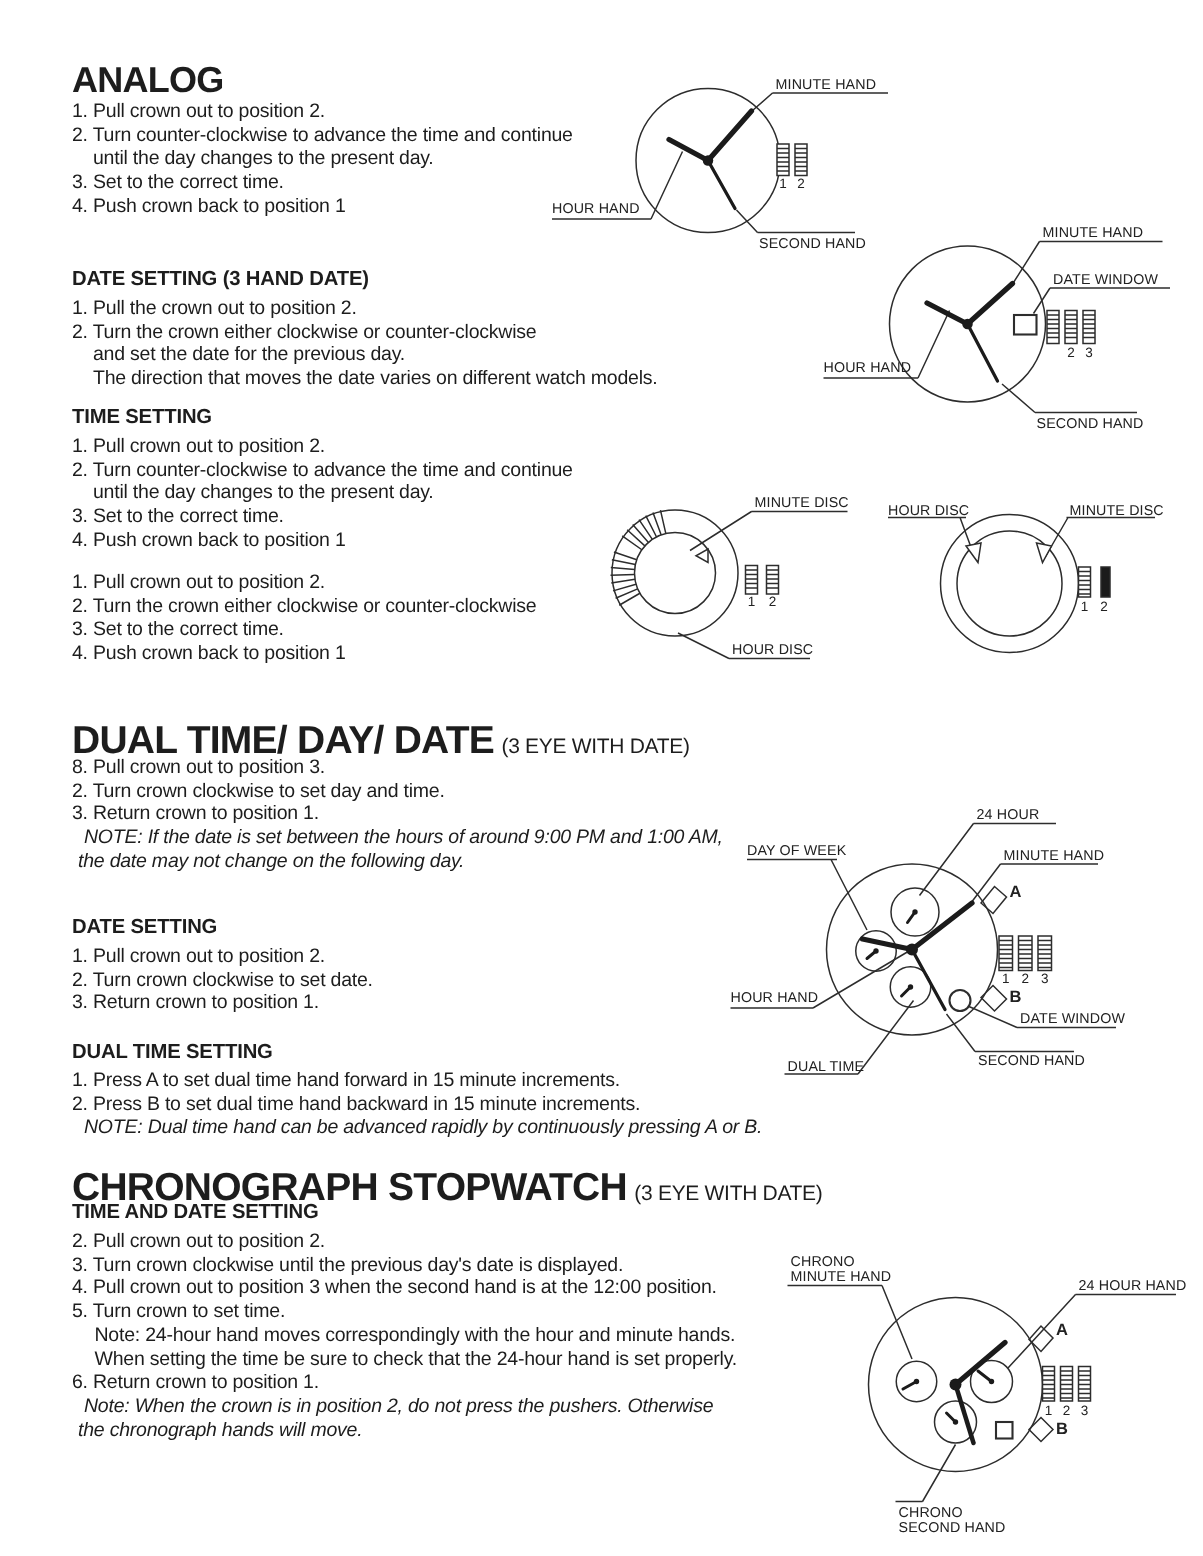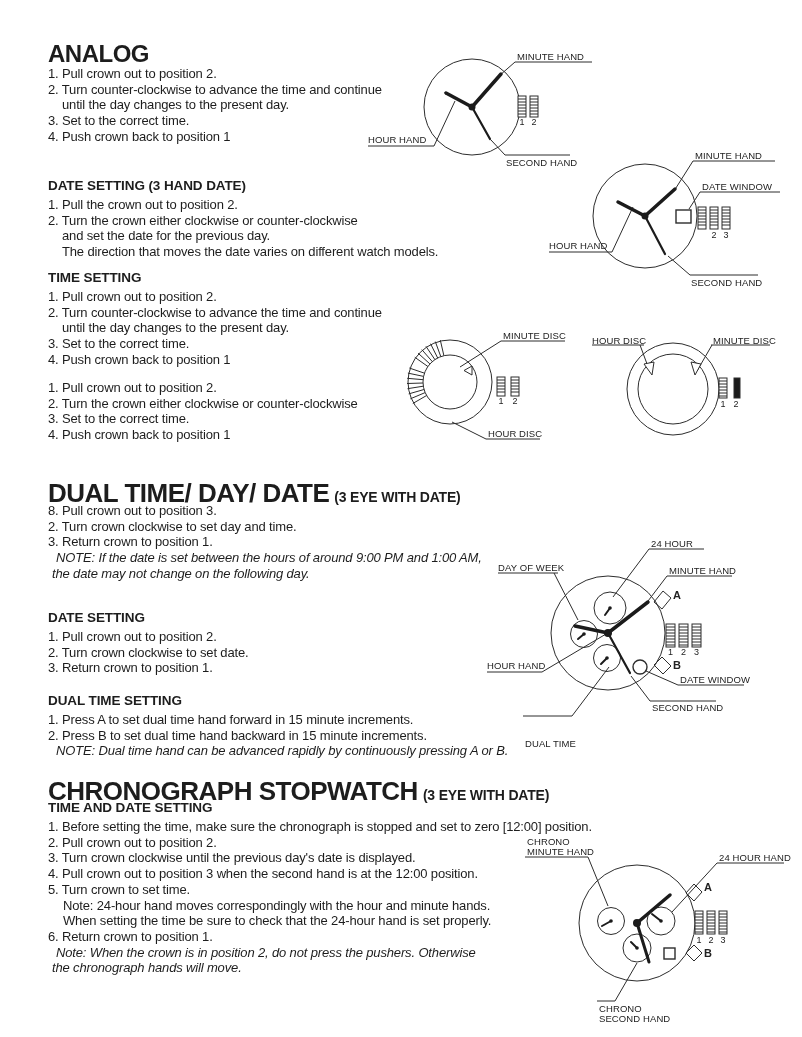--- a/index.html
+++ b/index.html
@@ -1,21 +1,21 @@
 <!DOCTYPE html>
 <html><head>
 <meta charset="utf-8">
 <style>
   html,body{margin:0;padding:0;background:#ffffff;}
   .page{position:relative;width:802px;height:1037px;background:#fff;overflow:hidden;
         font-family:"Liberation Sans",sans-serif;color:#1d1d1d;}
   .h1{position:absolute;font-weight:bold;font-size:24px;letter-spacing:-0.5px;white-space:pre;}
   .h1row{position:absolute;display:flex;align-items:baseline;gap:5px;white-space:pre;}
   .h1row .big{font-weight:bold;font-size:26px;letter-spacing:-0.5px;}
-  .h1row .sfx{font-weight:bold;font-size:14px;letter-spacing:-0.2px;}
+  .h1row .sfx{font-weight:normal;font-size:14px;letter-spacing:-0.2px;}
   .block{position:absolute;left:48px;}
   .h2{font-weight:bold;font-size:13.5px;letter-spacing:-0.1px;margin-bottom:4px;white-space:pre;}
   .ln{font-size:13px;line-height:15.7px;letter-spacing:-0.15px;white-space:pre;}
   .cont{padding-left:14px;}
   .ncont{padding-left:15px;}
   .note{padding-left:8px;font-style:italic;}
   .notec{padding-left:4px;font-style:italic;}
   .diag{position:absolute;}
   .diag svg{position:absolute;left:0;top:0;}
   .dl{position:absolute;font-size:9.5px;letter-spacing:0.1px;white-space:nowrap;color:#222;}
@@ -88,21 +88,20 @@
     <div class="ln note">NOTE: Dual time hand can be advanced rapidly by continuously pressing A or B.</div>
   </div>
 
   <div class="h1row" style="left:48px;top:776px;">
     <span class="big">CHRONOGRAPH STOPWATCH</span>
     <span class="sfx">(3 EYE WITH DATE)</span>
   </div>
 
   <div class="block" style="top:800px;">
     <div class="h2">TIME AND DATE SETTING</div>
-    <div class="ln">1. Before setting the time, make sure the chronograph is stopped and set to zero [12:00] position.</div>
     <div class="ln">2. Pull crown out to position 2.</div>
     <div class="ln">3. Turn crown clockwise until the previous day's date is displayed.</div>
     <div class="ln">4. Pull crown out to position 3 when the second hand is at the 12:00 position.</div>
     <div class="ln">5. Turn crown to set time.</div>
     <div class="ln ncont">Note: 24-hour hand moves correspondingly with the hour and minute hands.</div>
     <div class="ln ncont">When setting the time be sure to check that the 24-hour hand is set properly.</div>
     <div class="ln">6. Return crown to position 1.</div>
     <div class="ln note">Note: When the crown is in position 2, do not press the pushers. Otherwise</div>
     <div class="ln notec">the chronograph hands will move.</div>
   </div>
@@ -254,21 +253,21 @@
       <circle cx="123" cy="128" r="1.8" fill="#1b1b1b"></circle>
     </svg>
     <span class="dl" style="left:167px;top:8px;">24 HOUR</span>
     <span class="dl" style="left:14px;top:32px;">DAY OF WEEK</span>
     <span class="dl" style="left:185px;top:35px;">MINUTE HAND</span>
     <span class="pl" style="left:189px;top:59px;">A</span>
     <span class="dl" style="left:3px;top:130px;">HOUR HAND</span>
     <span class="pl" style="left:189px;top:129px;">B</span>
     <span class="dl" style="left:196px;top:144px;">DATE WINDOW</span>
     <span class="dl" style="left:168px;top:172px;">SECOND HAND</span>
-    <span class="dl" style="left:41px;top:176px;margin-top:32px;">DUAL TIME</span>
+    <span class="dl" style="left:41px;top:176px;">DUAL TIME</span>
     <span class="cn" style="left:182px;top:117px;width:9px;">1</span>
     <span class="cn" style="left:195px;top:117px;width:9px;">2</span>
     <span class="cn" style="left:208px;top:117px;width:9px;">3</span>
   </div>
 
   <div class="diag" style="left:518px;top:835px;width:284px;height:202px;">
     <svg width="284" height="202" viewBox="0 0 284 202">
       <g fill="none" stroke="#2d2d2d" stroke-width="1">
         <circle cx="119" cy="88" r="58"></circle>
         <circle cx="93" cy="86" r="13.5"></circle>

